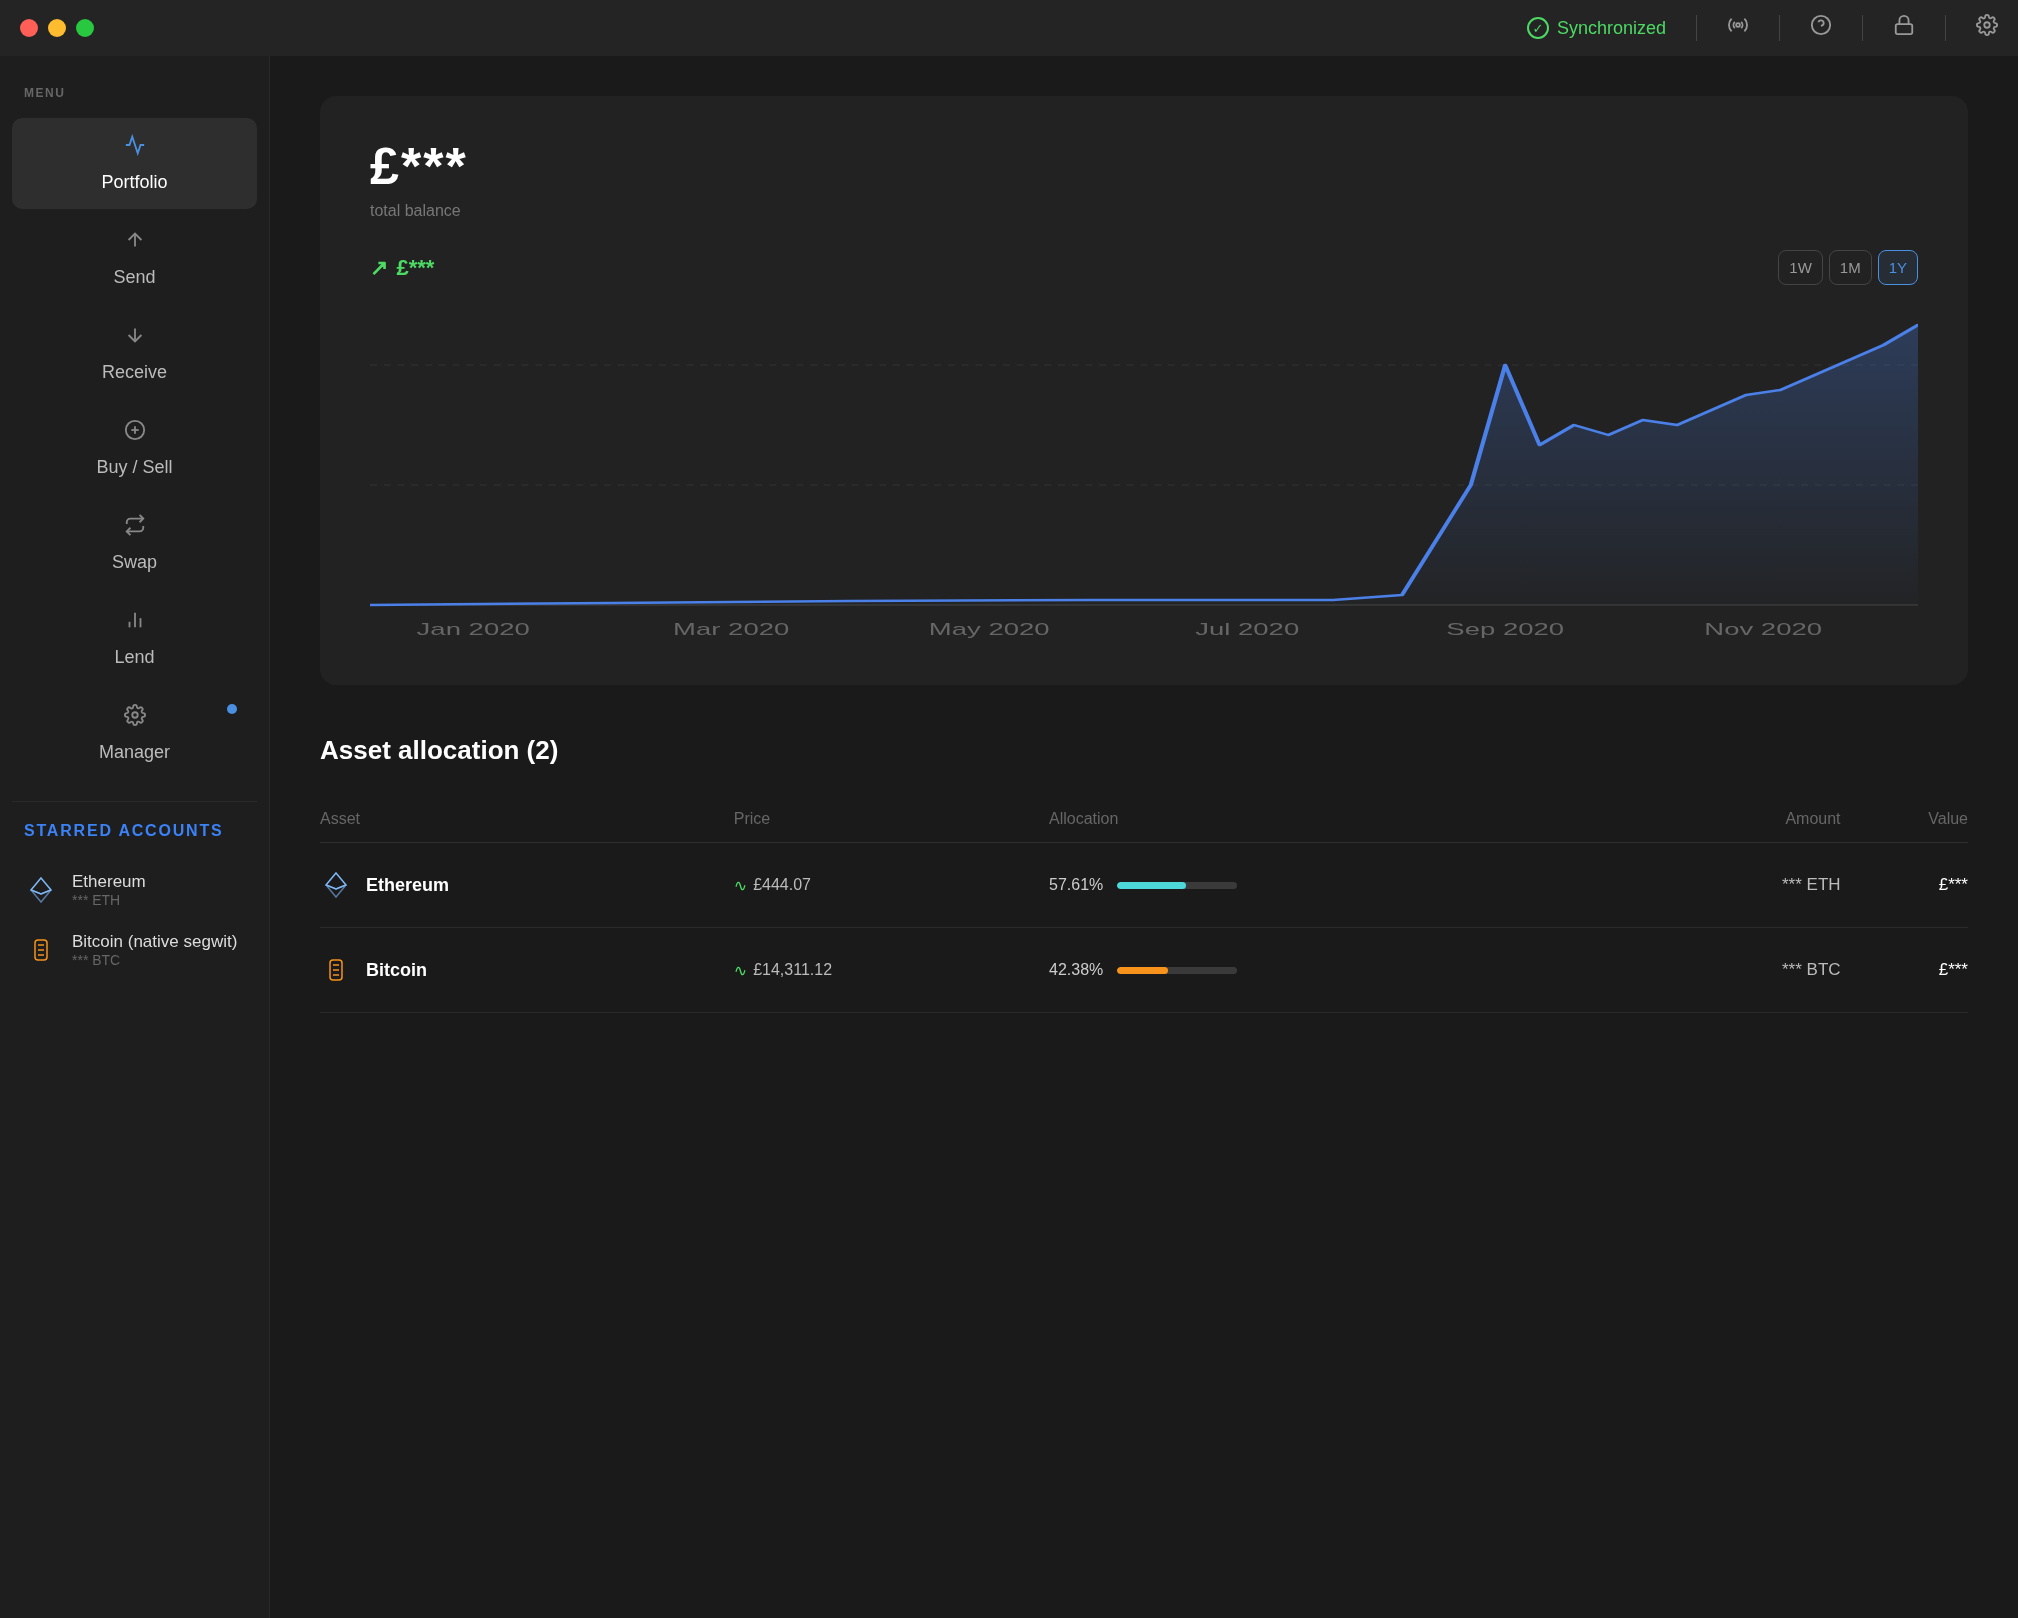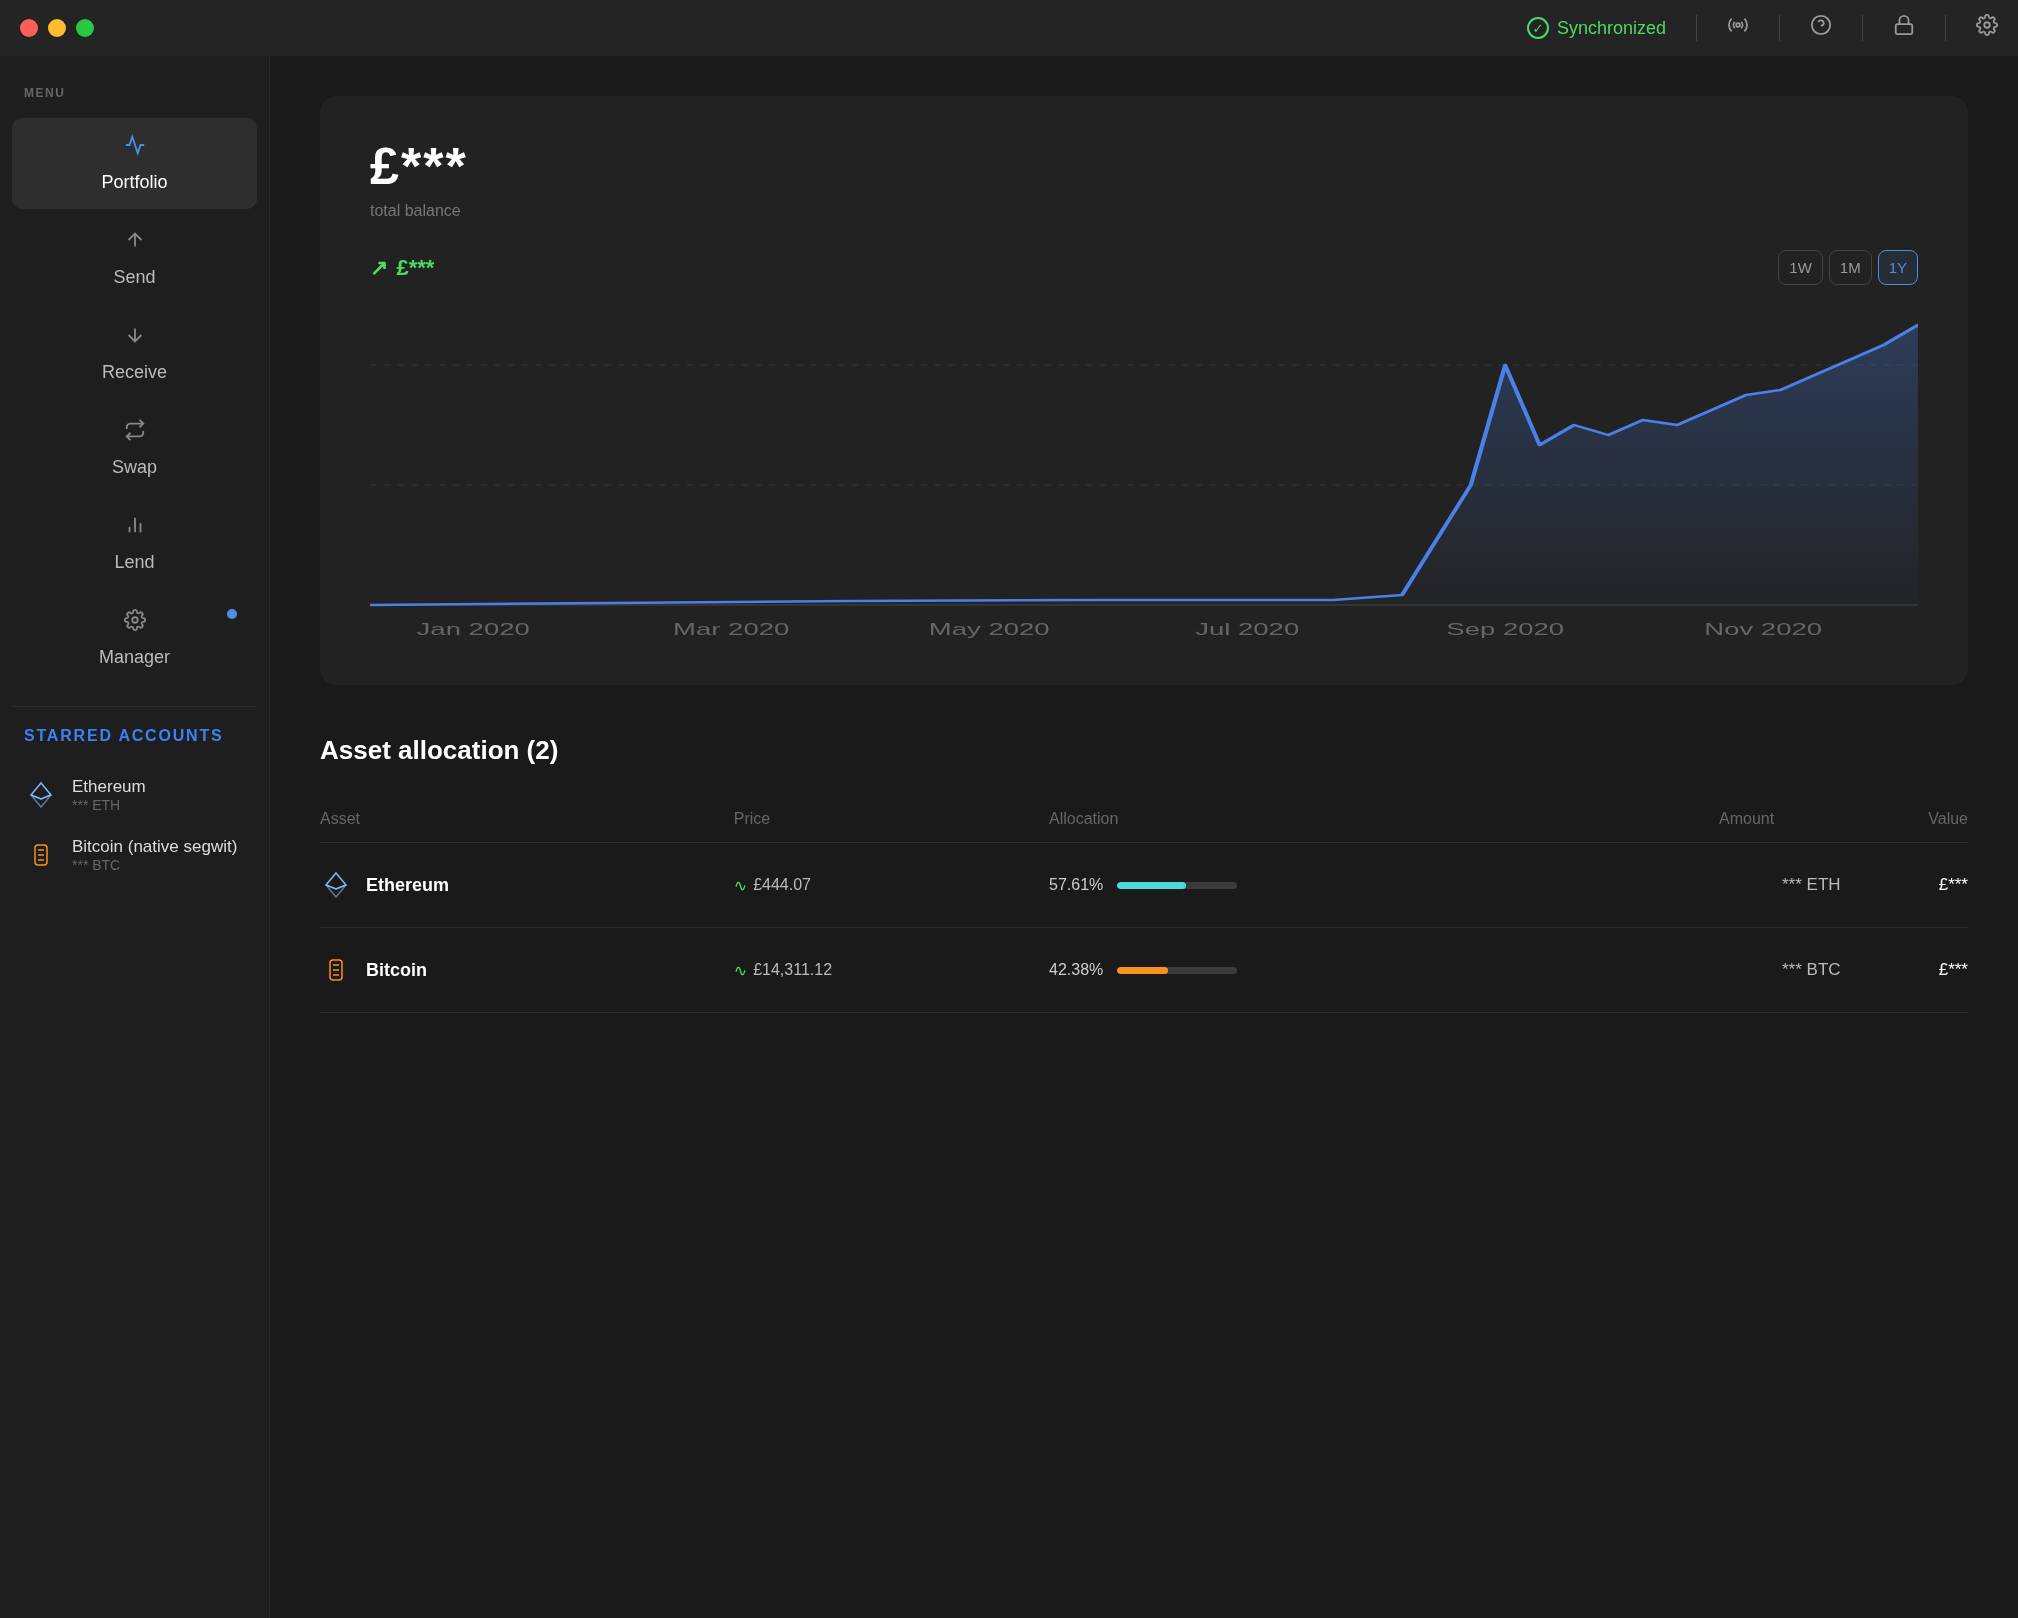--- a/index.html
+++ b/index.html
@@ -390,20 +390,30 @@
     <div class="nav-item">
       <div class="nav-icon">
         <svg viewBox="0 0 24 24" fill="none" stroke="#888" stroke-width="2">
           <line x1="12" y1="5" x2="12" y2="19"></line>
             <polyline points="19 12 12 19 5 12"></polyline>
         </svg>
       </div>
       <span>Receive</span>
     </div>
 
+    <div class="nav-item">
+      <div class="nav-icon">
+        <svg viewBox="0 0 24 24" fill="none" stroke="#888" stroke-width="2">
+          <circle cx="12" cy="12" r="10"></circle>
+            <line x1="12" y1="8" x2="12" y2="16"></line>
+            <line x1="8" y1="12" x2="16" y2="12"></line>
+        </svg>
+      </div>
+      <span>Buy / Sell</span>
+    </div>
 
     <div class="nav-item">
       <div class="nav-icon">
         <svg viewBox="0 0 24 24" fill="none" stroke="#888" stroke-width="2">
           <polyline points="17 1 21 5 17 9"></polyline>
             <path d="M3 11V9a4 4 0 0 1 4-4h14"></path>
             <polyline points="7 23 3 19 7 15"></polyline>
             <path d="M21 13v2a4 4 0 0 1-4 4H3"></path>
         </svg>
       </div>
@@ -514,21 +524,21 @@
 
     <div>
       <div class="section-title">Asset allocation (2)</div>
 
       <table class="asset-table">
         <thead>
           <tr>
             <th>Asset</th>
             <th>Price</th>
             <th>Allocation</th>
-            <th style="text-align:center">Amount</th>
+            <th style="text-align:right">Amount</th>
             <th>Value</th>
           </tr>
         </thead>
         <tbody>
 
           <tr>
             <td>
               <div class="asset-name-cell">
                 <div class="asset-icon eth-icon">
                   <svg width="28" height="28" viewBox="0 0 24 28" fill="none">

